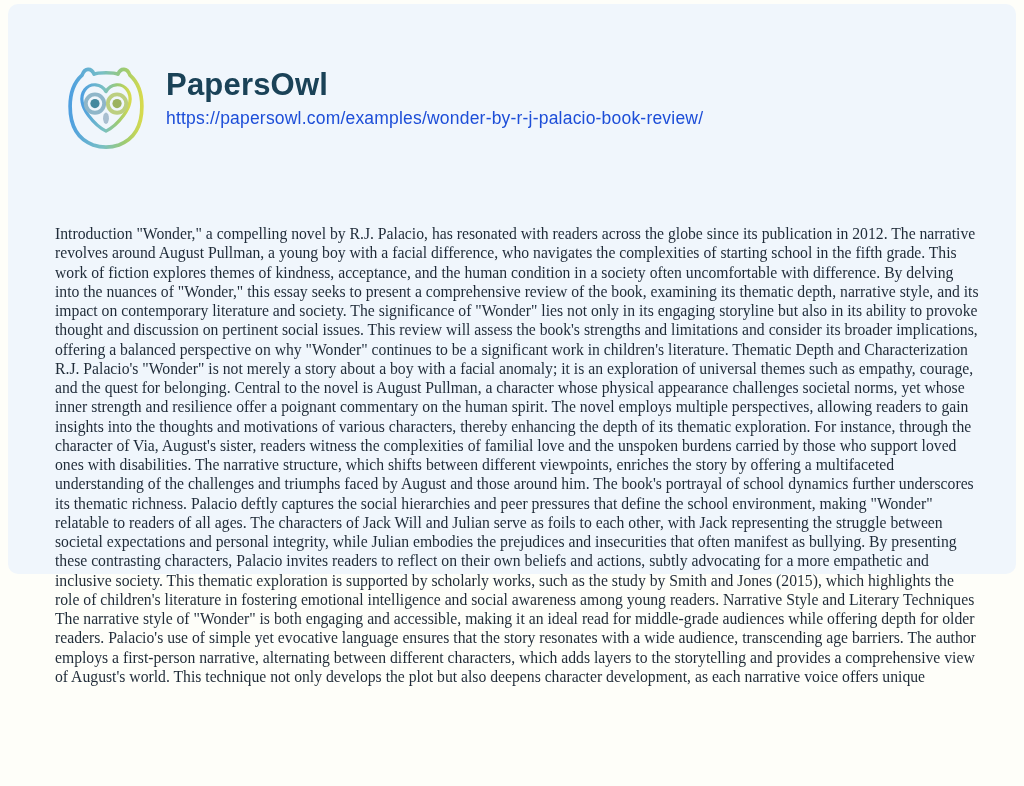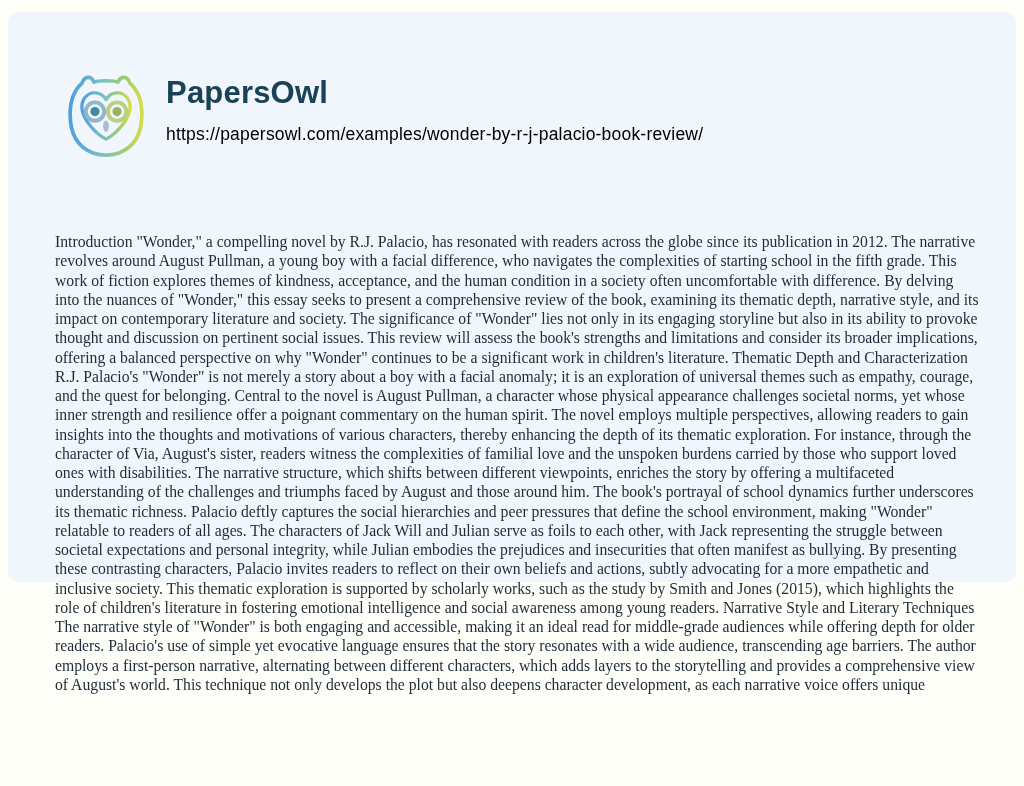--- a/index.html
+++ b/index.html
@@ -5,21 +5,21 @@
   * { margin: 0; padding: 0; box-sizing: border-box; }
   html, body { width: 1024px; height: 786px; }
   body {
     background: #fefef9;
     font-family: "Liberation Sans", sans-serif;
     position: relative;
     overflow: hidden;
   }
   .panel {
     position: absolute;
-    left: 8px; top: 12px;
+    left: 8px; top: 4px;
     width: 1008px; height: 570px;
     background: #f0f6fc;
     border-radius: 10px;
   }
   .header {
     position: absolute;
     left: 52px; top: 60px;
     display: flex;
     align-items: flex-start;
   }
@@ -29,24 +29,24 @@
   }
   .header-text { margin-left: 14px; padding-top: 2px; }
   .brand {
     font-size: 31px;
     font-weight: 700;
     color: #1a4257;
     letter-spacing: 0.2px;
     line-height: 1.25;
   }
   .url {
-    margin-top: 11px;
+    margin-top: 3px;
     font-size: 17.5px;
     font-weight: 400;
-    color: #000000;
+    color: #1d4ed8;
     letter-spacing: 0.2px;
   }
   .title {
     position: absolute;
     left: 47px; top: 170px;
     font-size: 28px;
     font-weight: 400;
     color: #323f4a;
     letter-spacing: 0.2px;
   }

